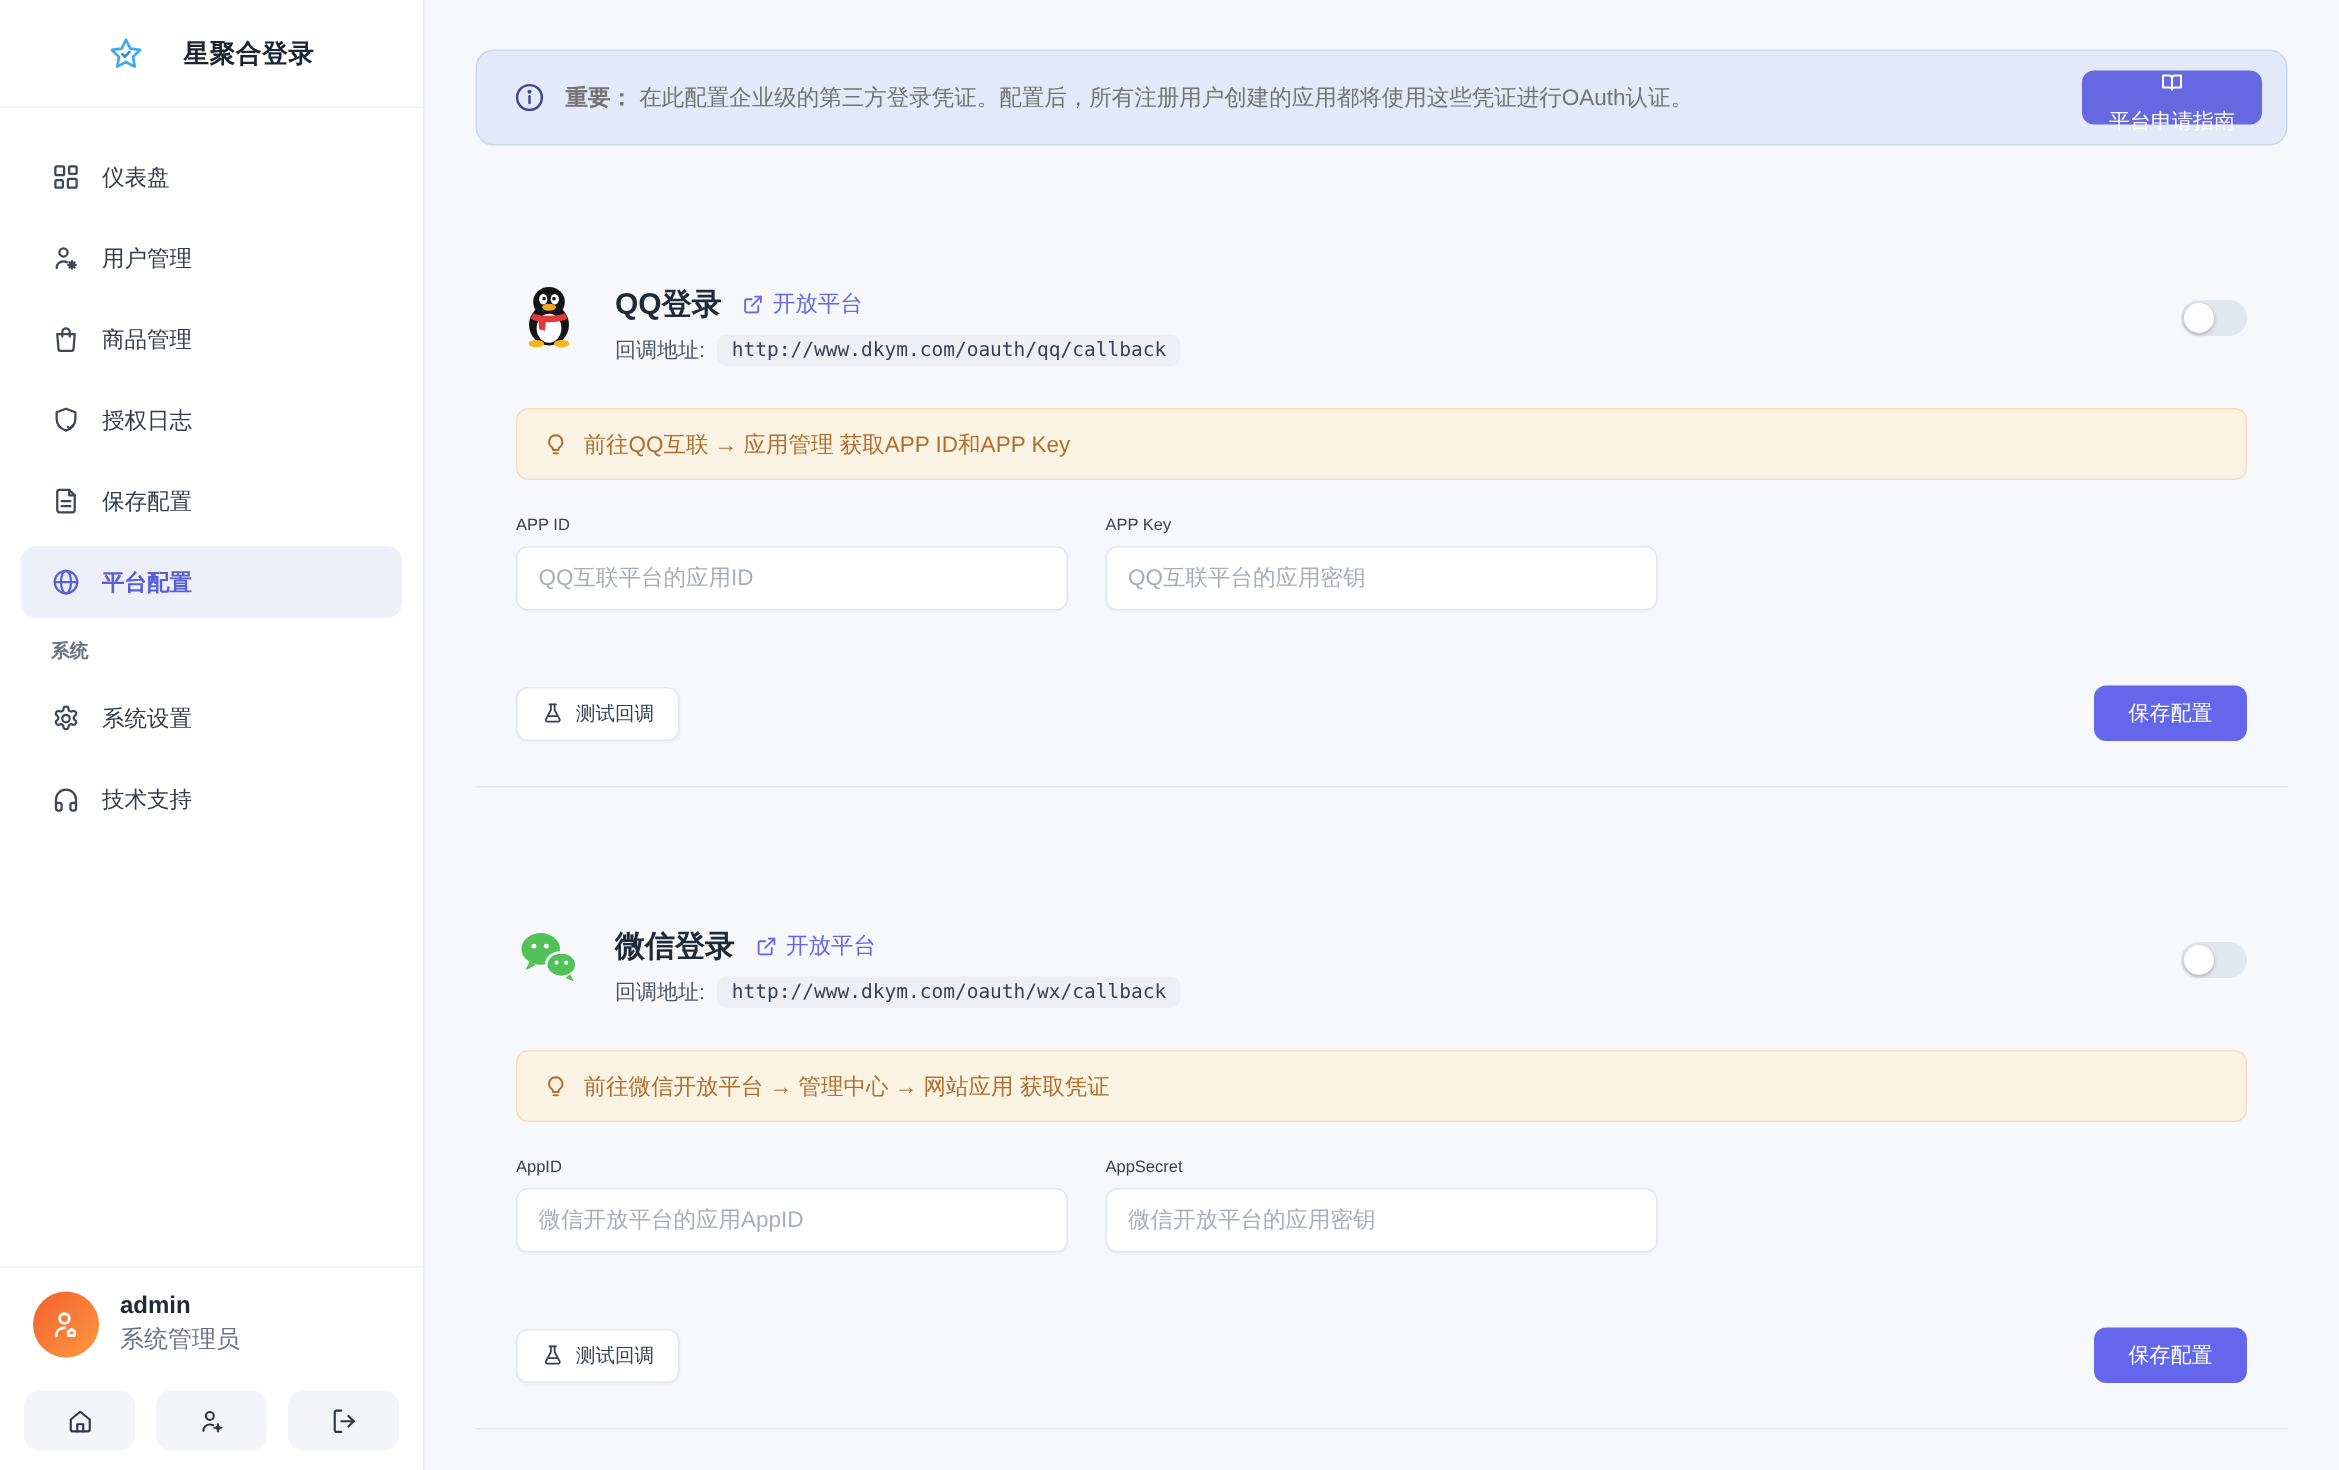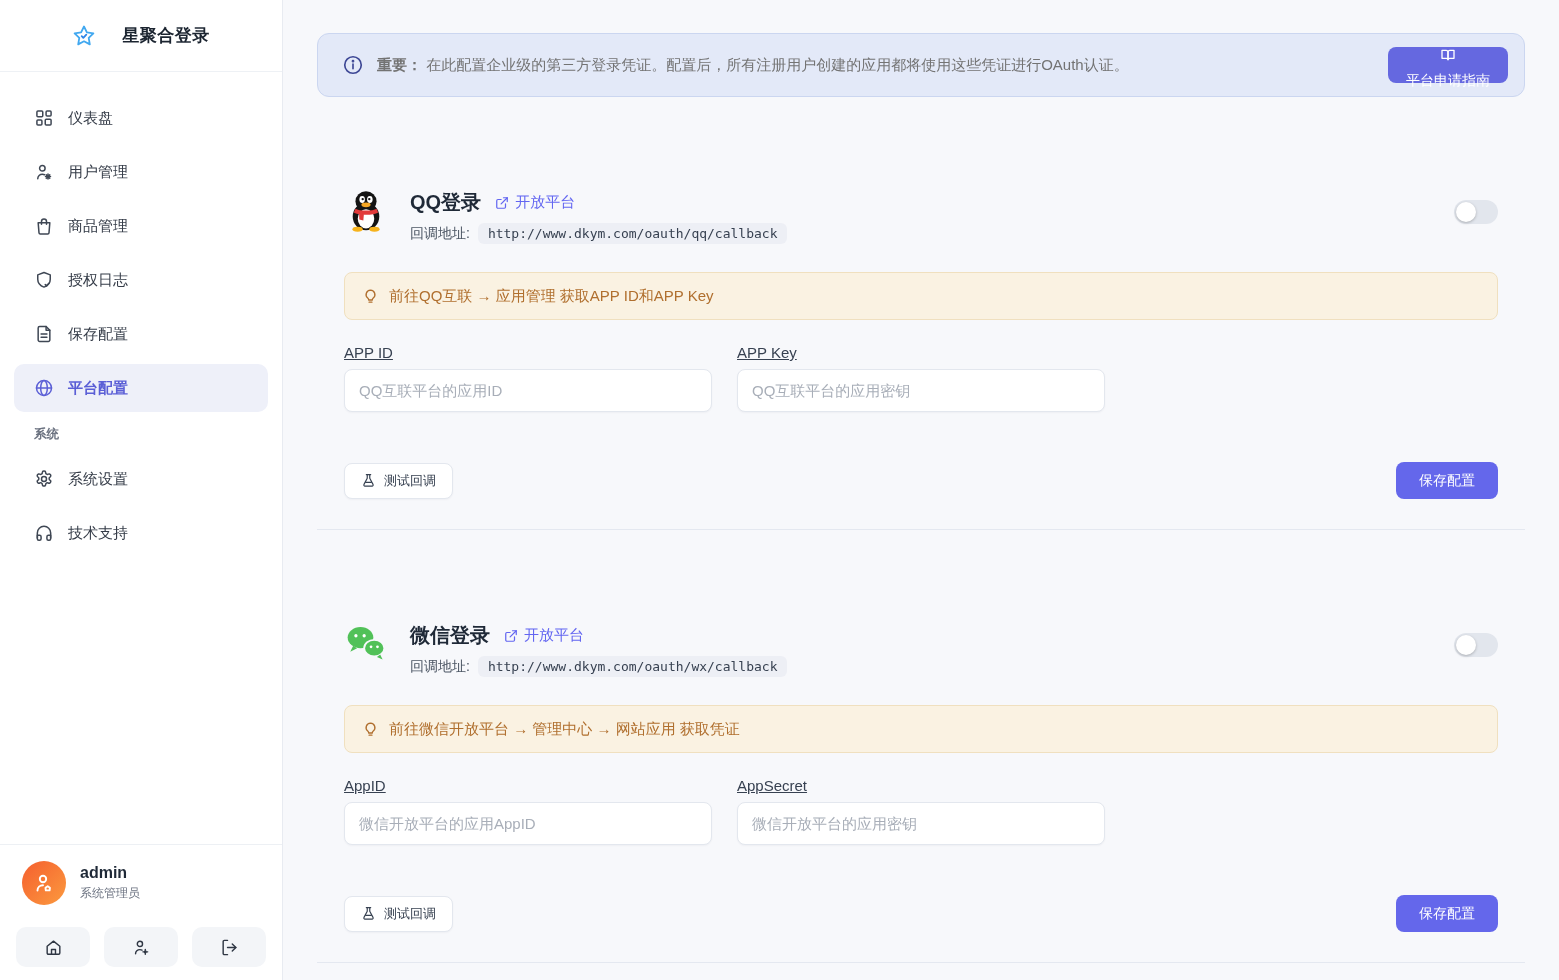--- a/index.html
+++ b/index.html
@@ -19,21 +19,21 @@
   .nav-item .ic { width:20px; height:20px; color:#3f4754; display:flex; }
   .nav-item.active { background:#eef0f9; color:#5b5fd6; font-weight:600; }
   .nav-item.active .ic { color:#5b5fd6; }
   .nav-section { margin:14px 0 12px 34px; font-size:12.5px; color:#6b7280; font-weight:600; }
   .side-bottom { border-top:1px solid #edf0f4; padding:16px 16px 13px; }
   .user-row { display:flex; align-items:center; gap:14px; padding-left:6px; }
   .avatar { width:44px; height:44px; border-radius:50%;
     background:linear-gradient(135deg,#f55f2e,#fb9a3f); display:flex; align-items:center;
     justify-content:center; color:#fff; }
   .user-name { font-size:16px; font-weight:700; color:#1f2937; }
-  .user-role { font-size:12px; color:#6b7280; margin-top:3px; }
+  .user-role { font-size:16px; color:#6b7280; margin-top:3px; }
   .quick-row { display:flex; gap:14px; margin-top:22px; }
   .quick-btn { flex:1; height:40px; background:#f3f5f8; border:none; border-radius:10px;
     display:flex; align-items:center; justify-content:center; color:#2f3744; cursor:pointer; }
 
   
   .main { flex:1; height:980px; overflow:hidden; padding:33px 34px 0; }
   .notice { height:64px; background:#e3e9f8; border:1px solid #cbd6f0; border-radius:12px;
     display:flex; align-items:center; padding:0 16px 0 24px; gap:13px; }
   .notice-text { font-size:15px; color:#737373; }
   .notice-text b { font-weight:700; }
@@ -59,21 +59,21 @@
   .toggle { margin-left:auto; margin-top:11px; width:44px; height:24px; border-radius:12px;
     background:#e2e6ed; position:relative; cursor:pointer; flex:0 0 44px; }
   .toggle .knob { position:absolute; left:2px; top:2px; width:20px; height:20px;
     border-radius:50%; background:#fff; box-shadow:0 1px 3px rgba(0,0,0,.25); }
 
   .tip { margin-top:28px; height:48px; background:#faf2e2; border:1px solid #f0e0bf;
     border-radius:8px; display:flex; align-items:center; gap:10px; padding:0 17px;
     color:#b06f2e; font-size:15px; }
   .form-row { margin-top:24px; display:flex; gap:25px; }
   .fgroup { width:368px; }
-  .flabel { font-size:15px; color:#374151; margin-bottom:8px;text-decoration:underline; }
+  .flabel { font-size:11px; color:#374151; margin-bottom:8px; }
   .finput { width:100%; height:43px; background:#fff; border:1px solid #e3e7ee;
     border-radius:8px; padding:0 14px; font-size:15px; color:#374151;
     box-shadow:0 1px 2px rgba(16,24,40,.04); outline:none;
     font-family:"Liberation Sans","DejaVu Sans",sans-serif; }
   .finput::placeholder { color:#a8aeb8; }
   .btn-row { margin-top:50px; display:flex; align-items:center; justify-content:space-between; }
   .btn-test { height:36px; padding:0 16px; background:#fff; border:1px solid #e3e7ee;
     border-radius:8px; font-size:13px; color:#374151; display:flex; align-items:center;
     gap:8px; cursor:pointer; box-shadow:0 1px 2px rgba(16,24,40,.04); }
   .btn-save { height:37px; padding:0 23px; background:#6467eb; color:#fff; border:none;

